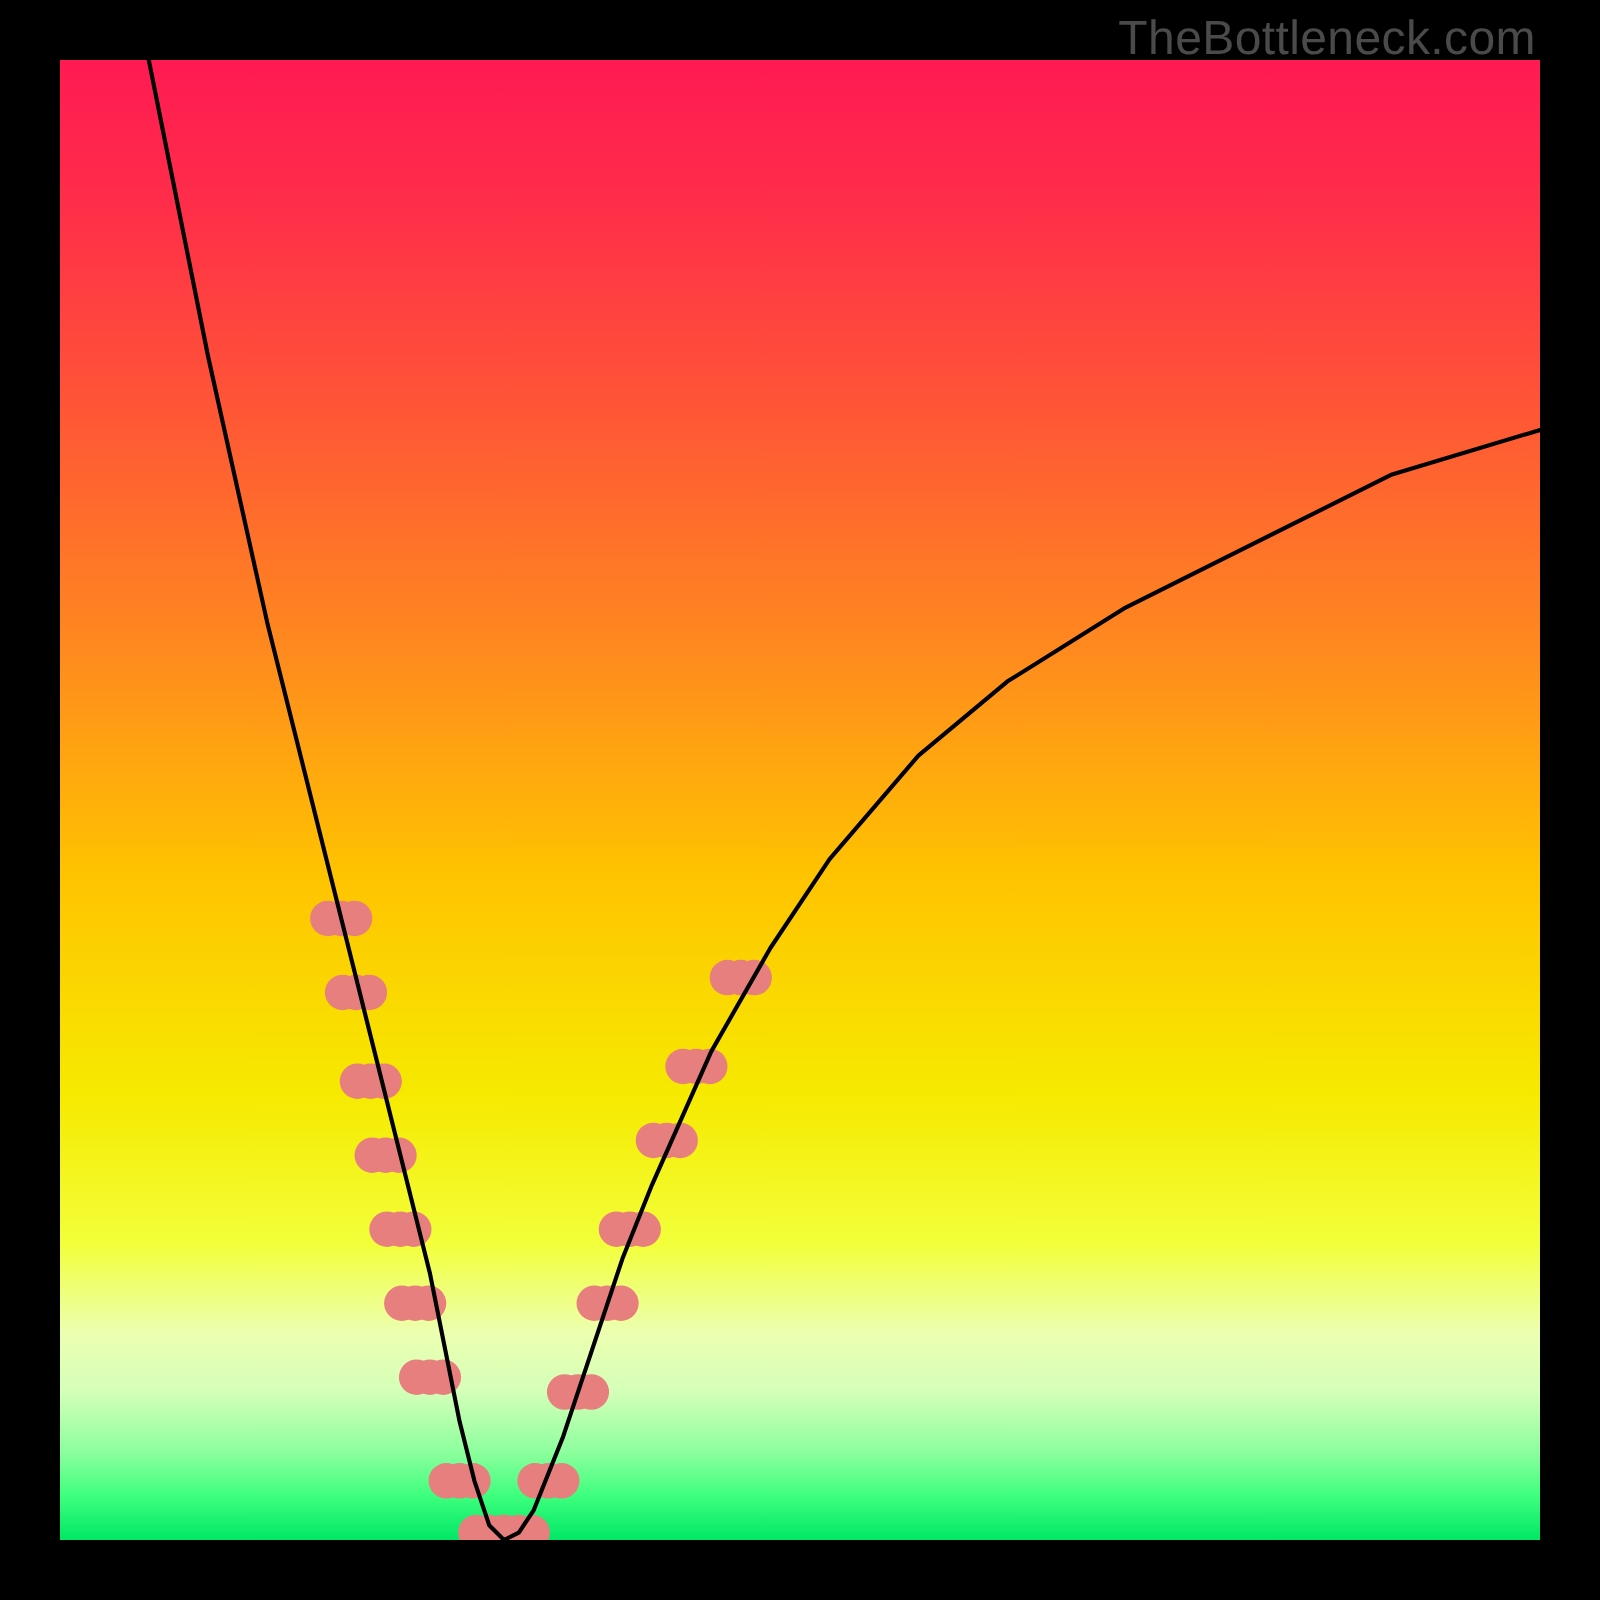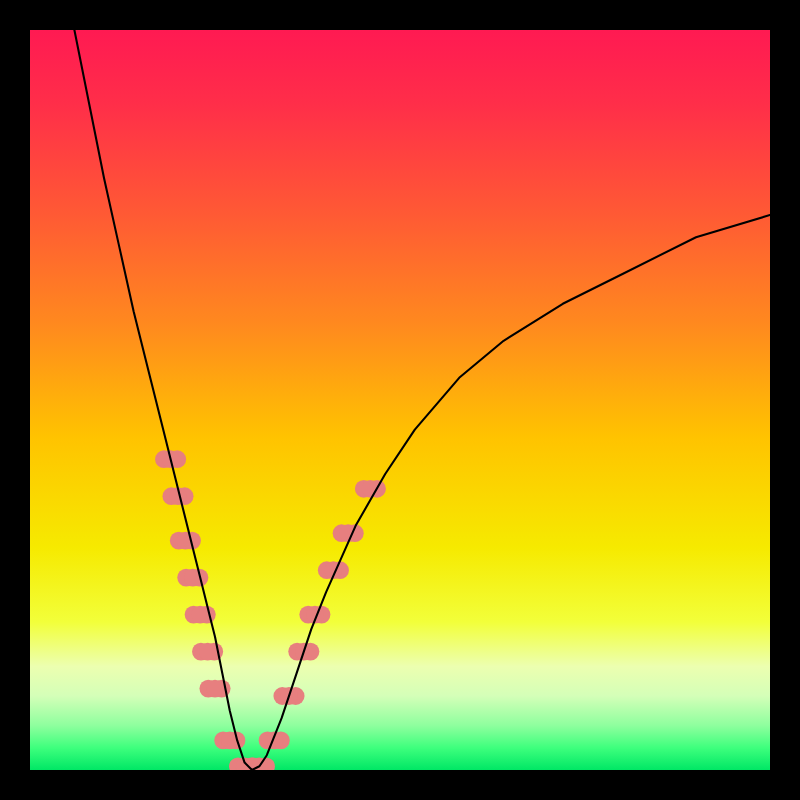--- a/index.html
+++ b/index.html
@@ -120,13 +120,14 @@
           <circle cx="42.10" cy="68.00" r="1.20" fill="#e77f7f"></circle>
           <circle cx="43.90" cy="68.00" r="1.20" fill="#e77f7f"></circle>
           <circle cx="43.00" cy="68.00" r="1.20" fill="#e77f7f"></circle>
           <circle cx="45.10" cy="62.00" r="1.20" fill="#e77f7f"></circle>
           <circle cx="46.90" cy="62.00" r="1.20" fill="#e77f7f"></circle>
           <circle cx="46.00" cy="62.00" r="1.20" fill="#e77f7f"></circle>
         </g>
       <path id="curve-path" fill="none" stroke="#000000" stroke-width="0.28" stroke-linecap="round" stroke-linejoin="round" d="M6.00 0.00 L8.00 10.00 L10.00 20.00 L12.00 29.00 L14.00 38.00 L16.00 46.00 L18.00 54.00 L20.00 62.00 L22.00 70.00 L23.00 74.00 L24.00 78.00 L25.00 82.00 L26.00 87.00 L27.00 92.00 L28.00 96.00 L29.00 99.00 L30.00 100.00 L31.00 99.50 L32.00 98.00 L34.00 93.00 L36.00 87.00 L38.00 81.00 L40.00 76.00 L44.00 67.00 L48.00 60.00 L52.00 54.00 L58.00 47.00 L64.00 42.00 L72.00 37.00 L80.00 33.00 L90.00 28.00 L100.00 25.00"></path>
     </svg>
   </div>
+  <div class="watermark">TheBottleneck.com</div>
 </div>
 
 </body></html>

